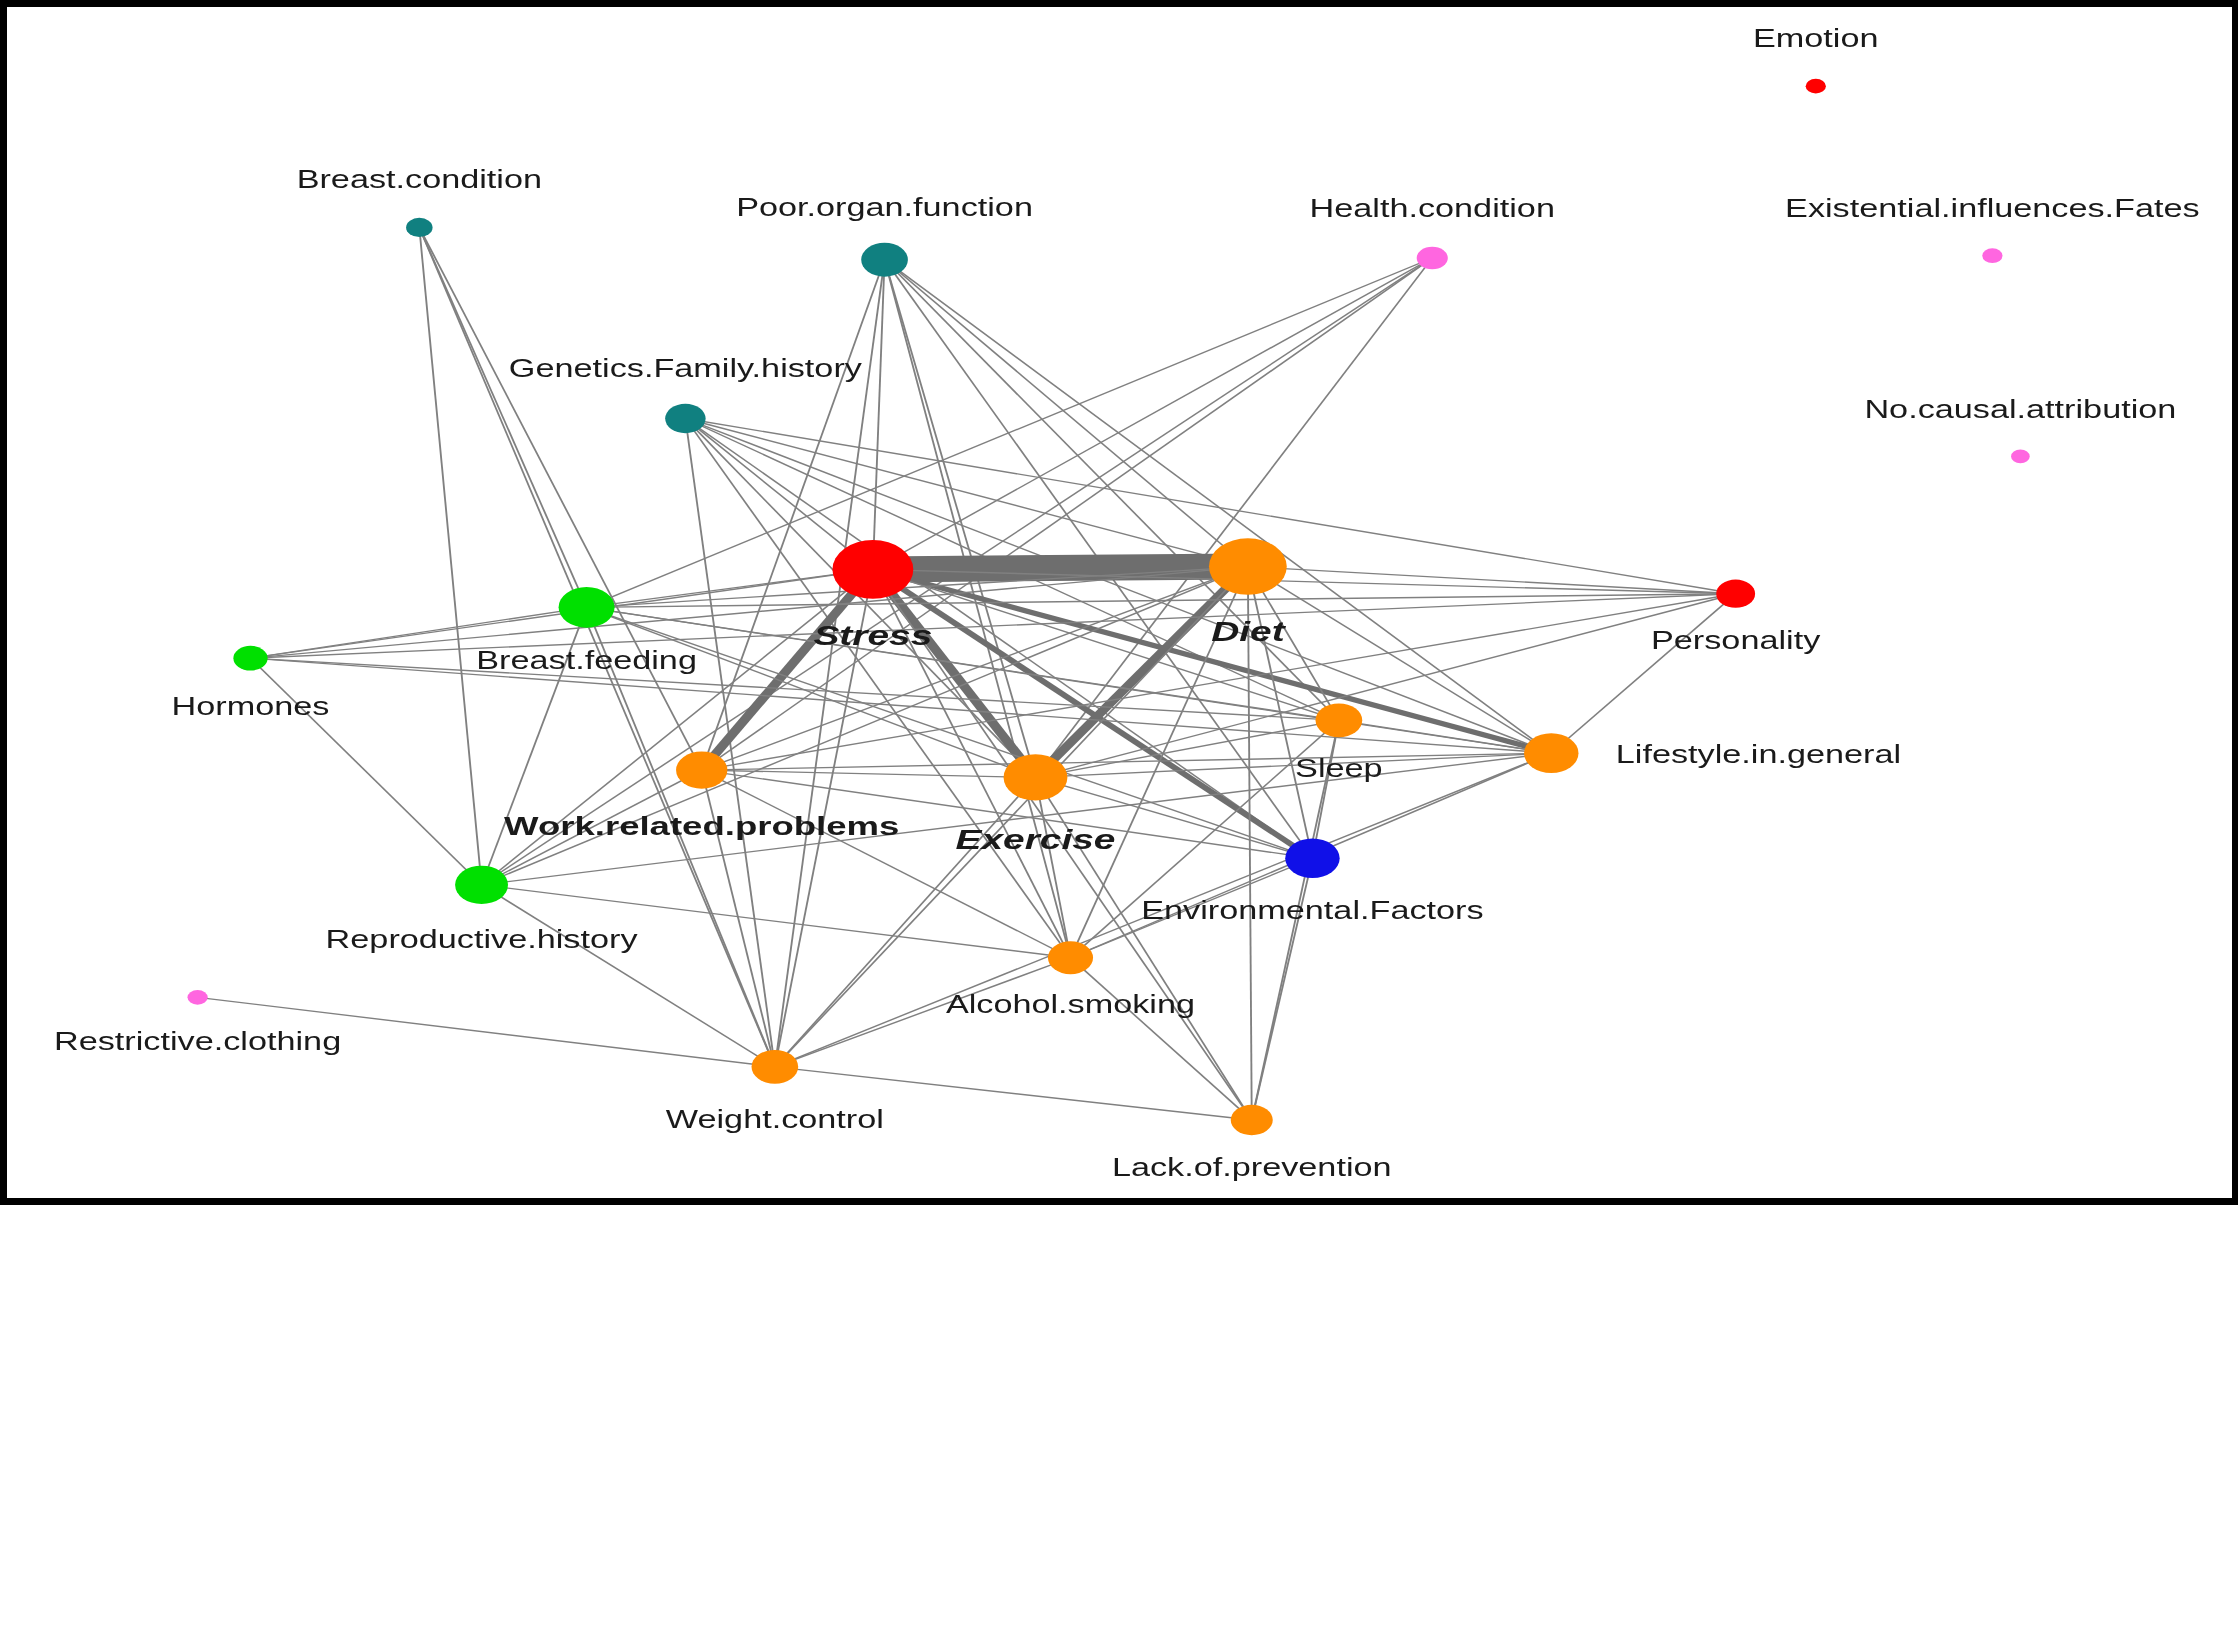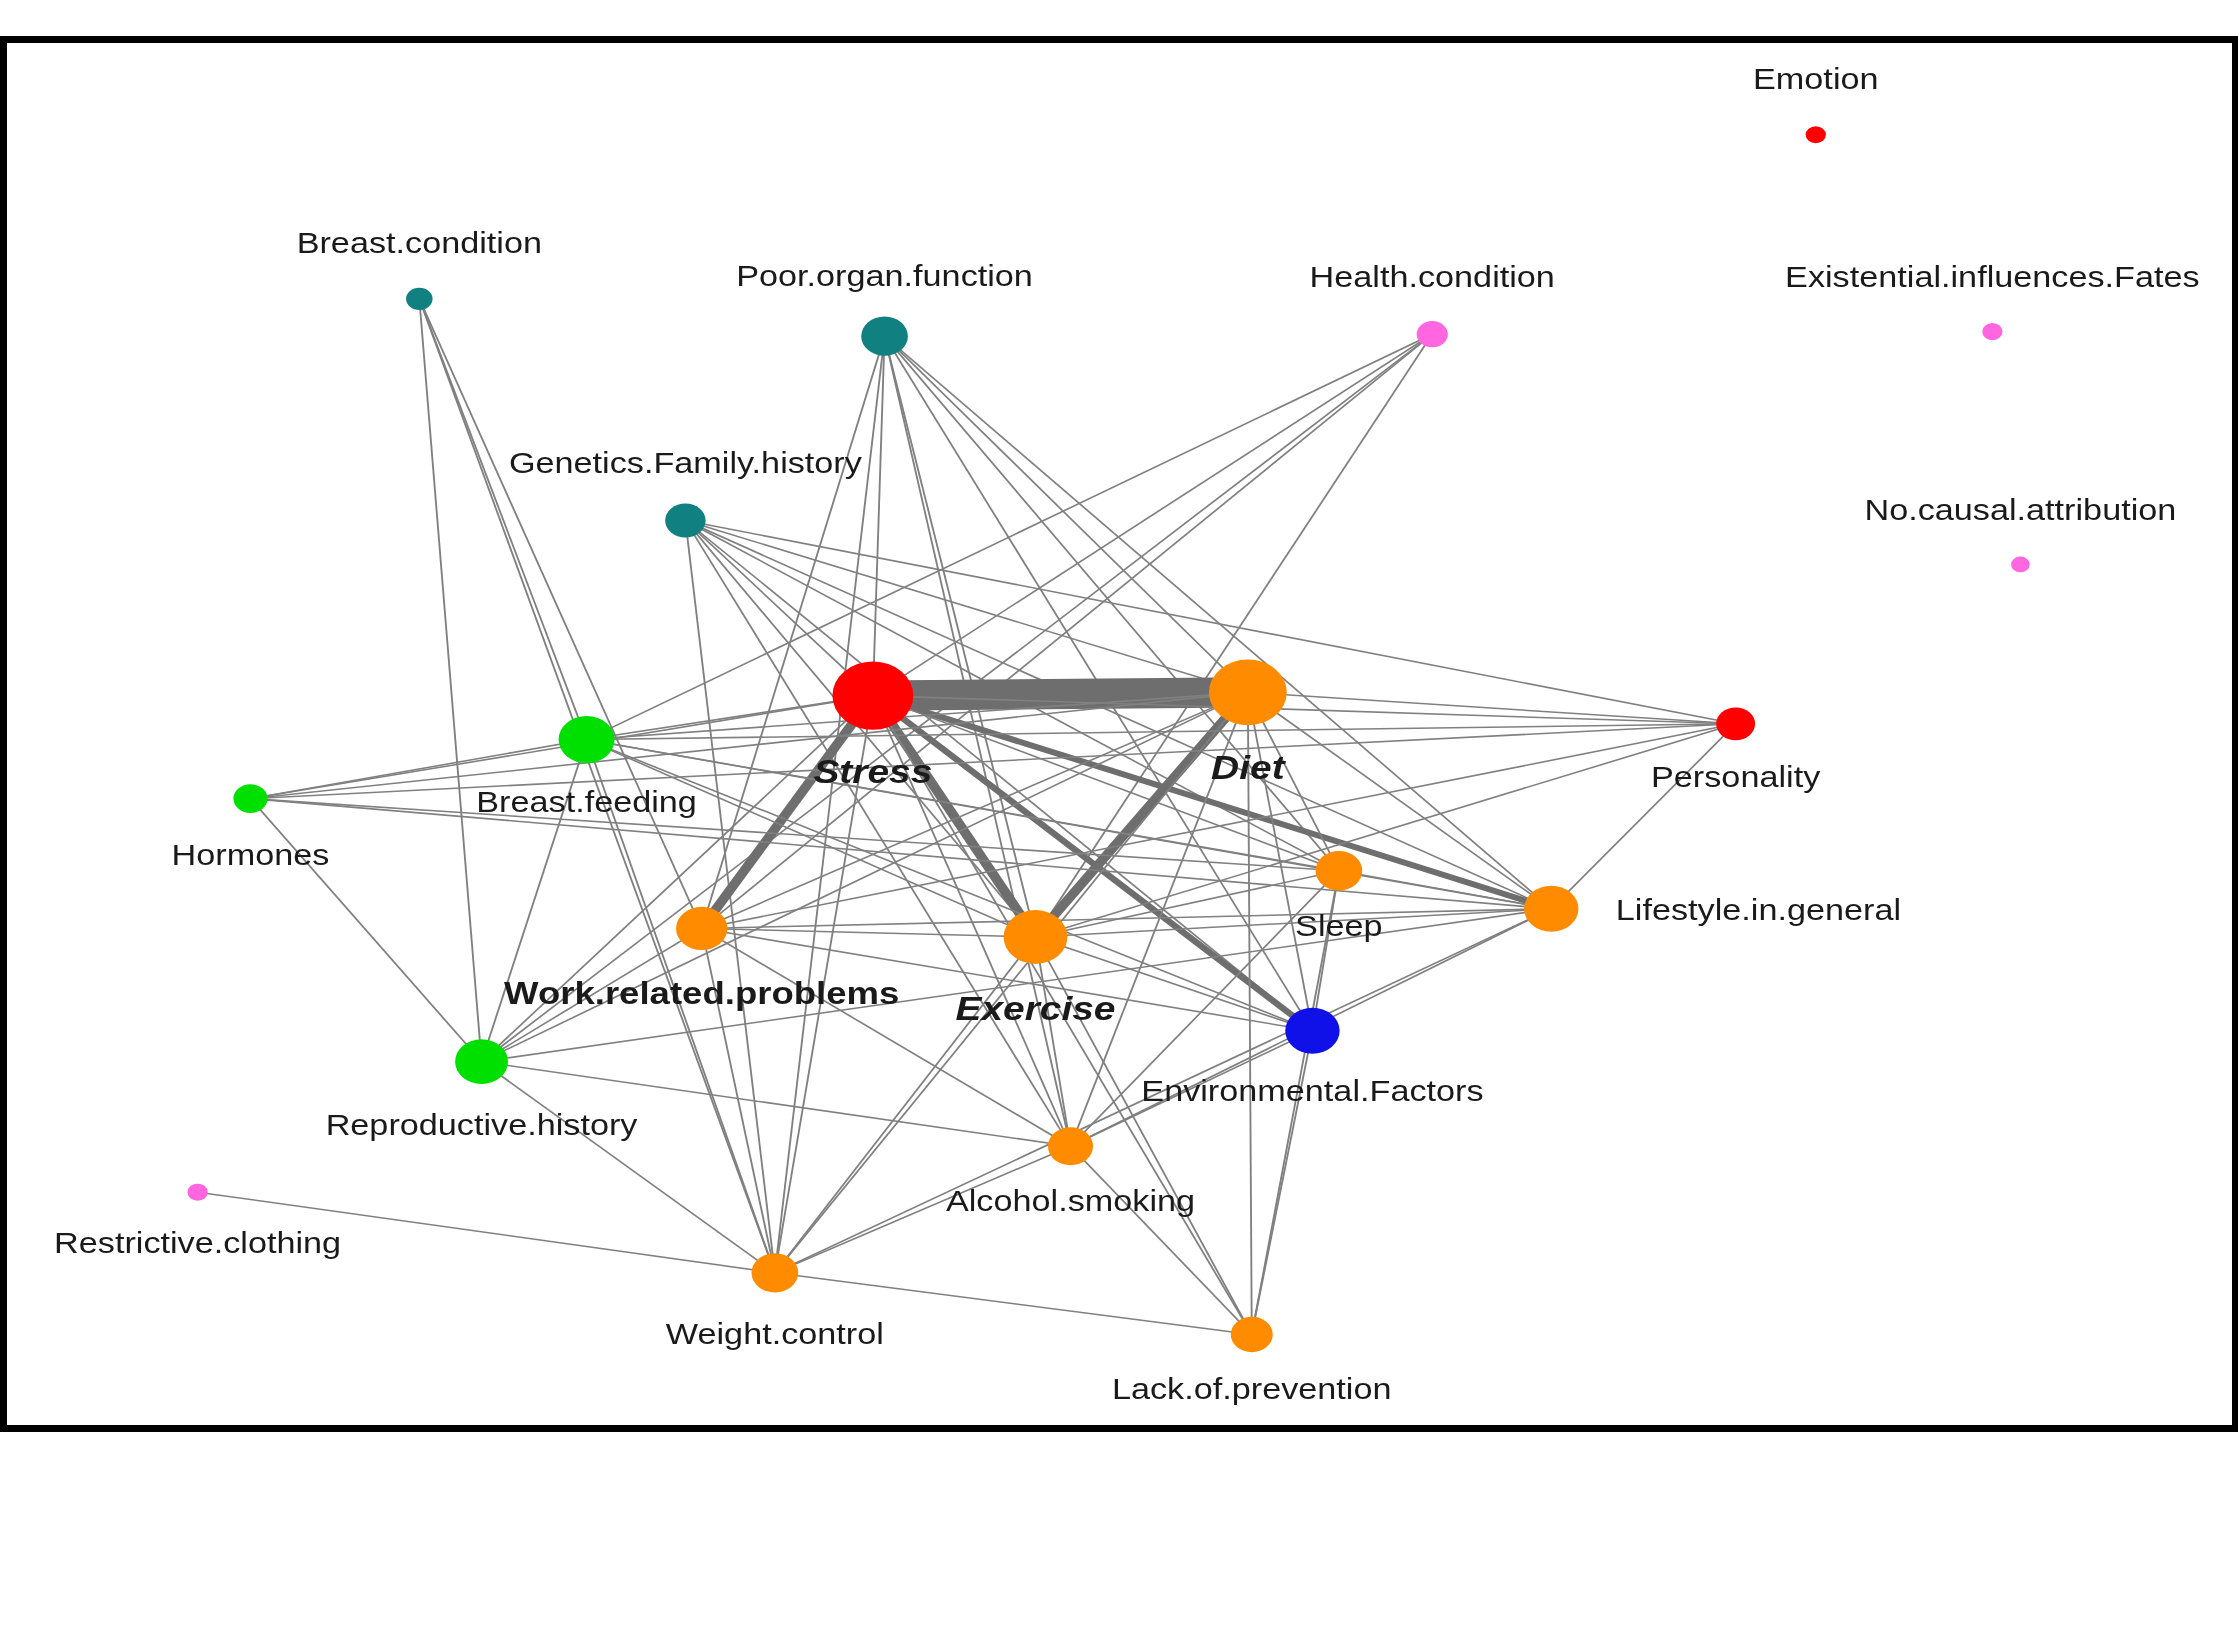--- a/index.html
+++ b/index.html
@@ -9,25 +9,24 @@
   }
   body {
     width: 2239px;
     height: 1649px;
     font-family: "Liberation Sans", sans-serif;
     overflow: hidden;
   }
   #figure {
     position: relative;
     width: 2239px;
-    height: 1396px;
+    height: 1205px;
     box-sizing: border-box;
     border: 7.8px solid #000000;
     background: #ffffff;
-    margin-top: 36px;
   }
   #net-svg {
     position: absolute;
     left: 0;
     top: 0;
     width: 100%;
     height: 100%;
     display: block;
   }
   .node-label {

